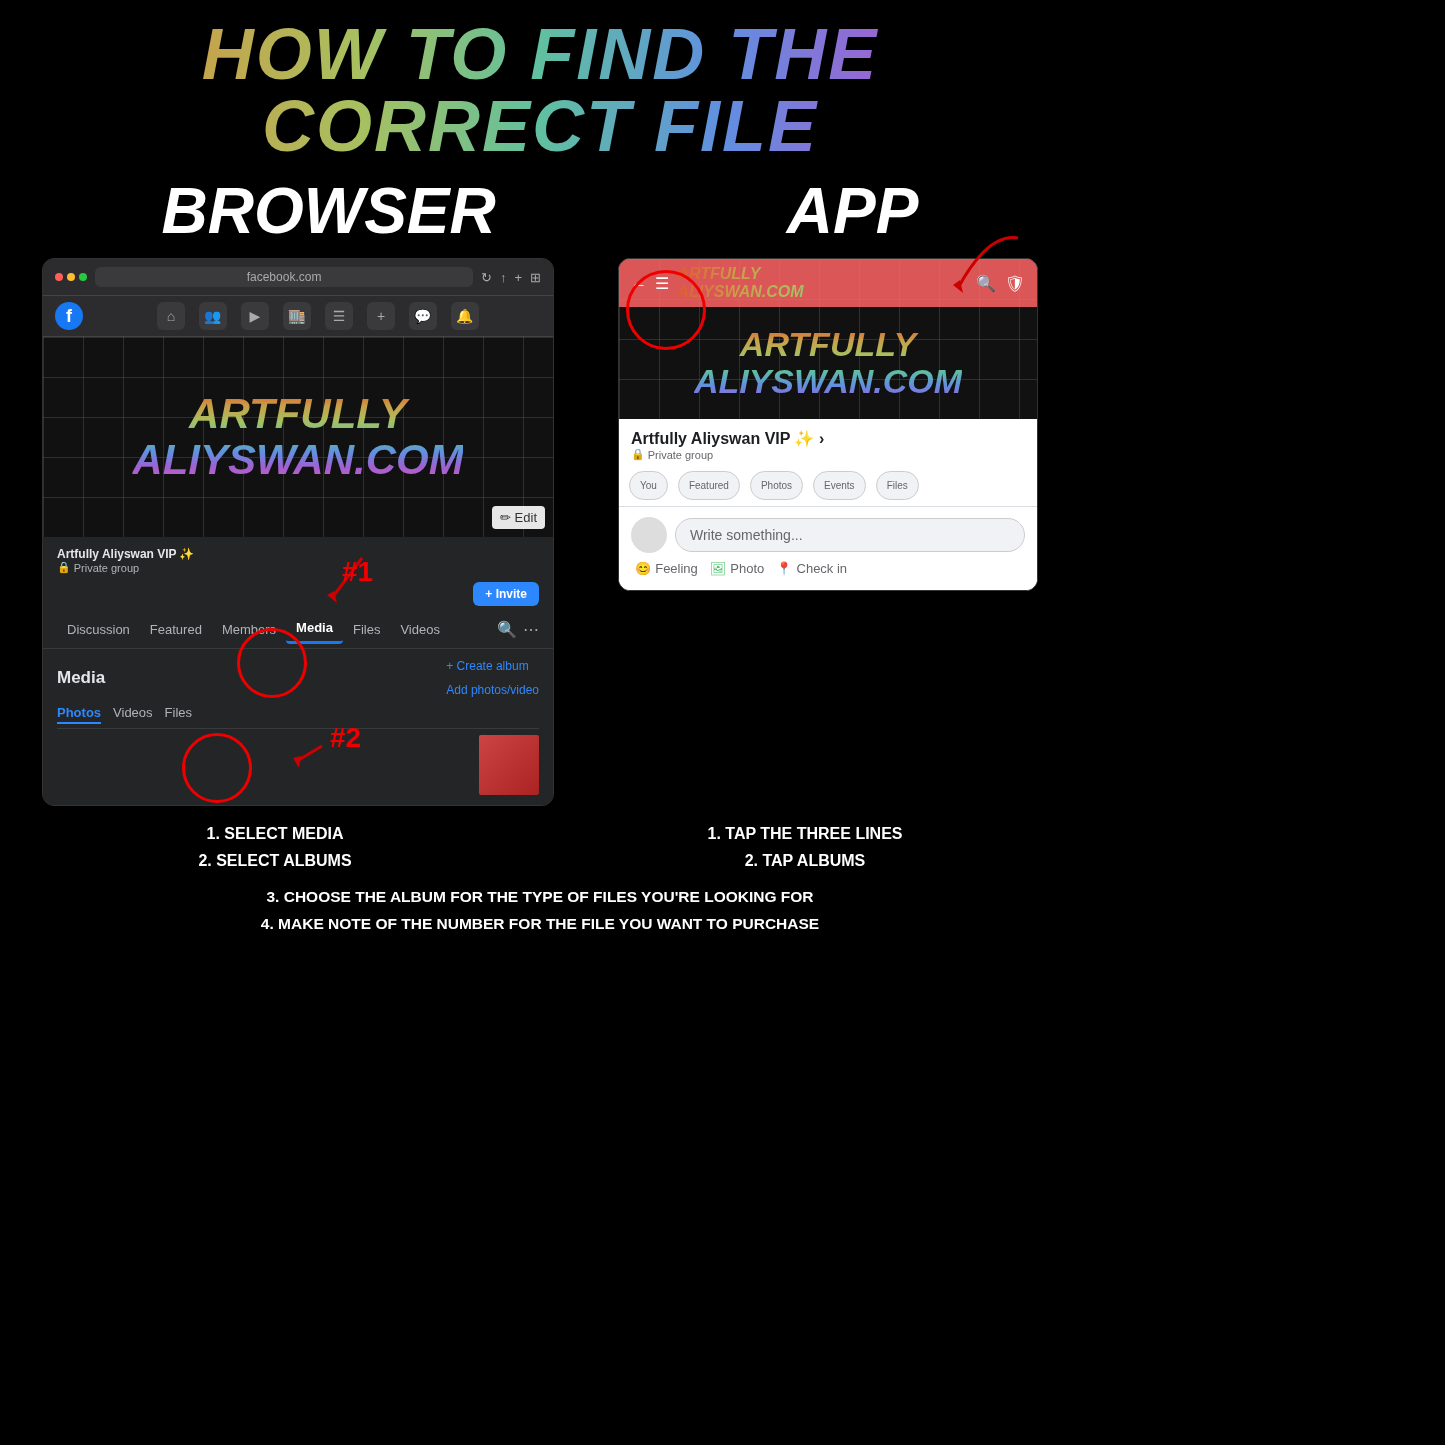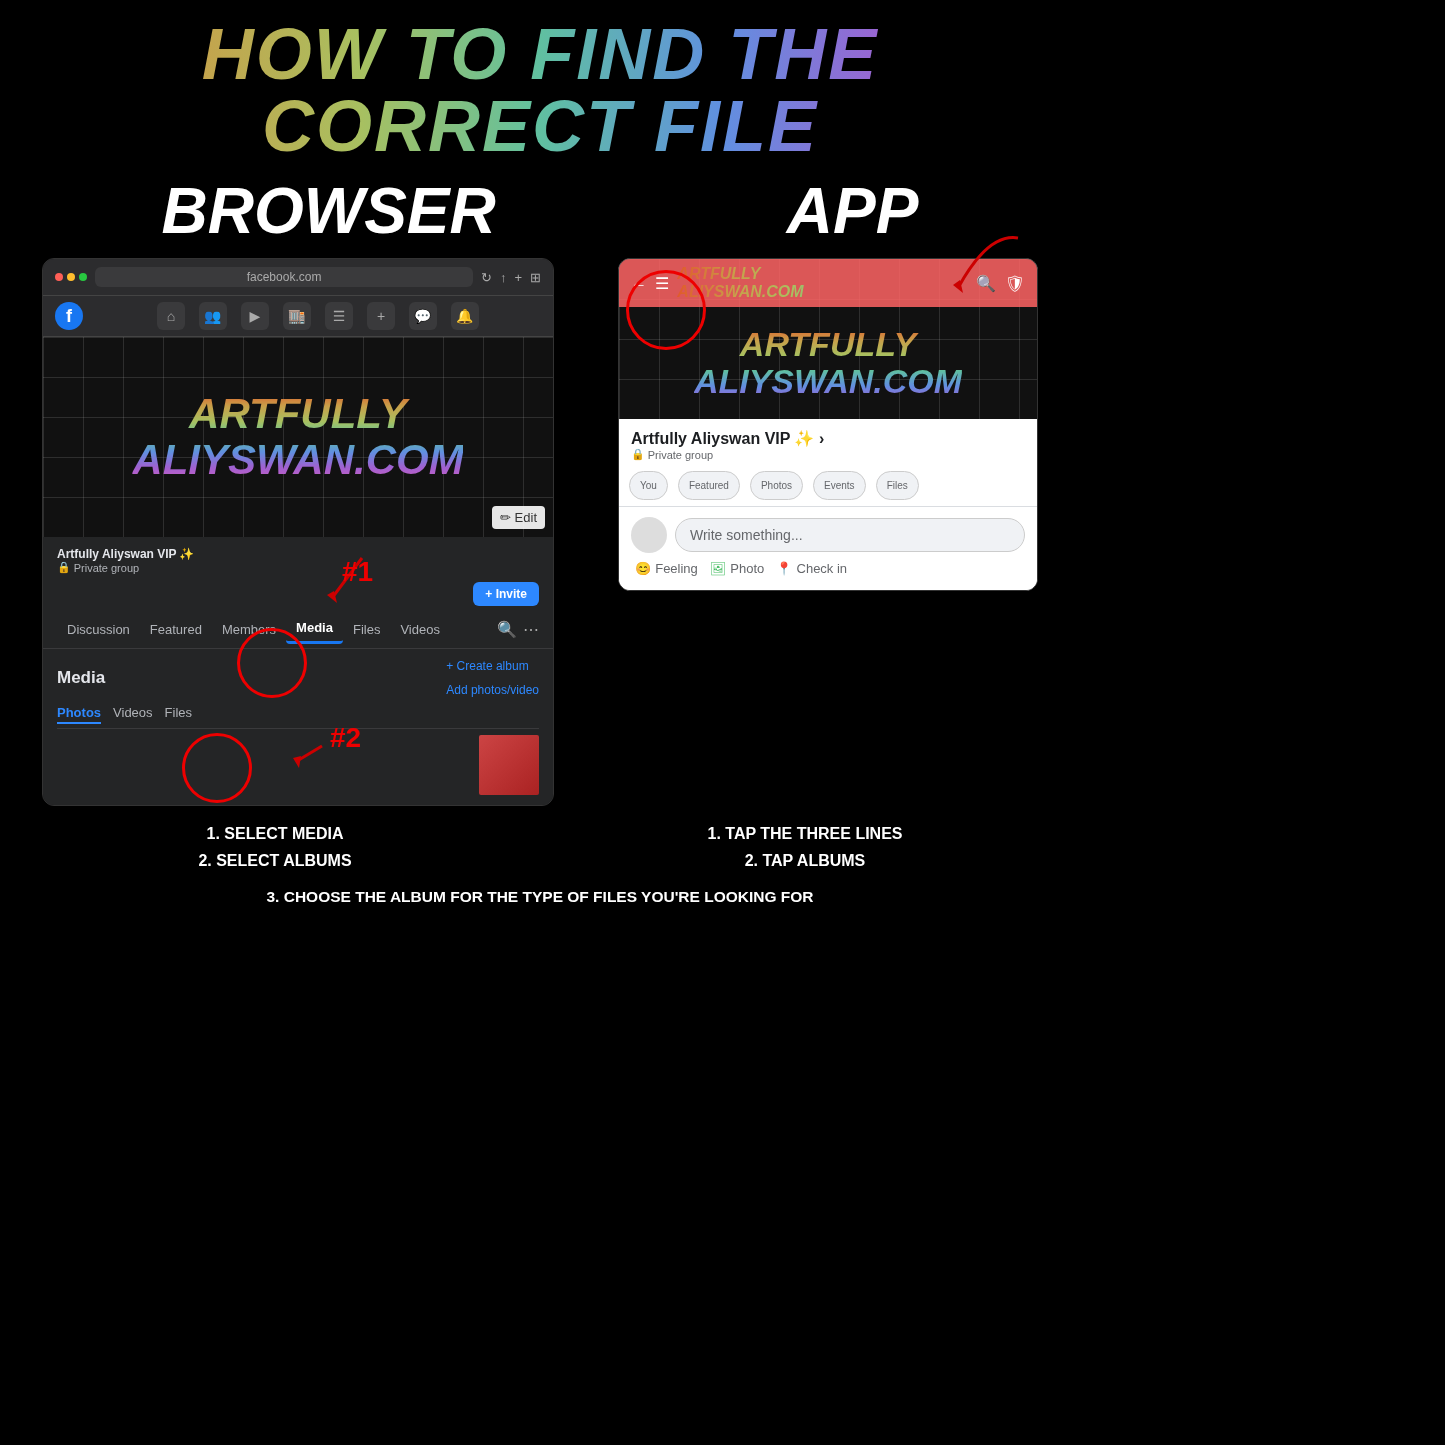--- a/index.html
+++ b/index.html
@@ -581,13 +581,14 @@
     <div class="instructions-text">2. SELECT ALBUMS</div>
   </div>
   <div class="instructions-col">
     <div class="instructions-text">1. TAP THE THREE LINES</div>
     <div class="instructions-text">2. TAP ALBUMS</div>
   </div>
 </div>
 
 <div class="instructions-bottom">
   <div>3. CHOOSE THE ALBUM FOR THE TYPE OF FILES YOU'RE LOOKING FOR</div>
+  <div>4. MAKE NOTE OF THE NUMBER FOR THE FILE YOU WANT TO PURCHASE</div>
 </div>
 
 </body></html>

